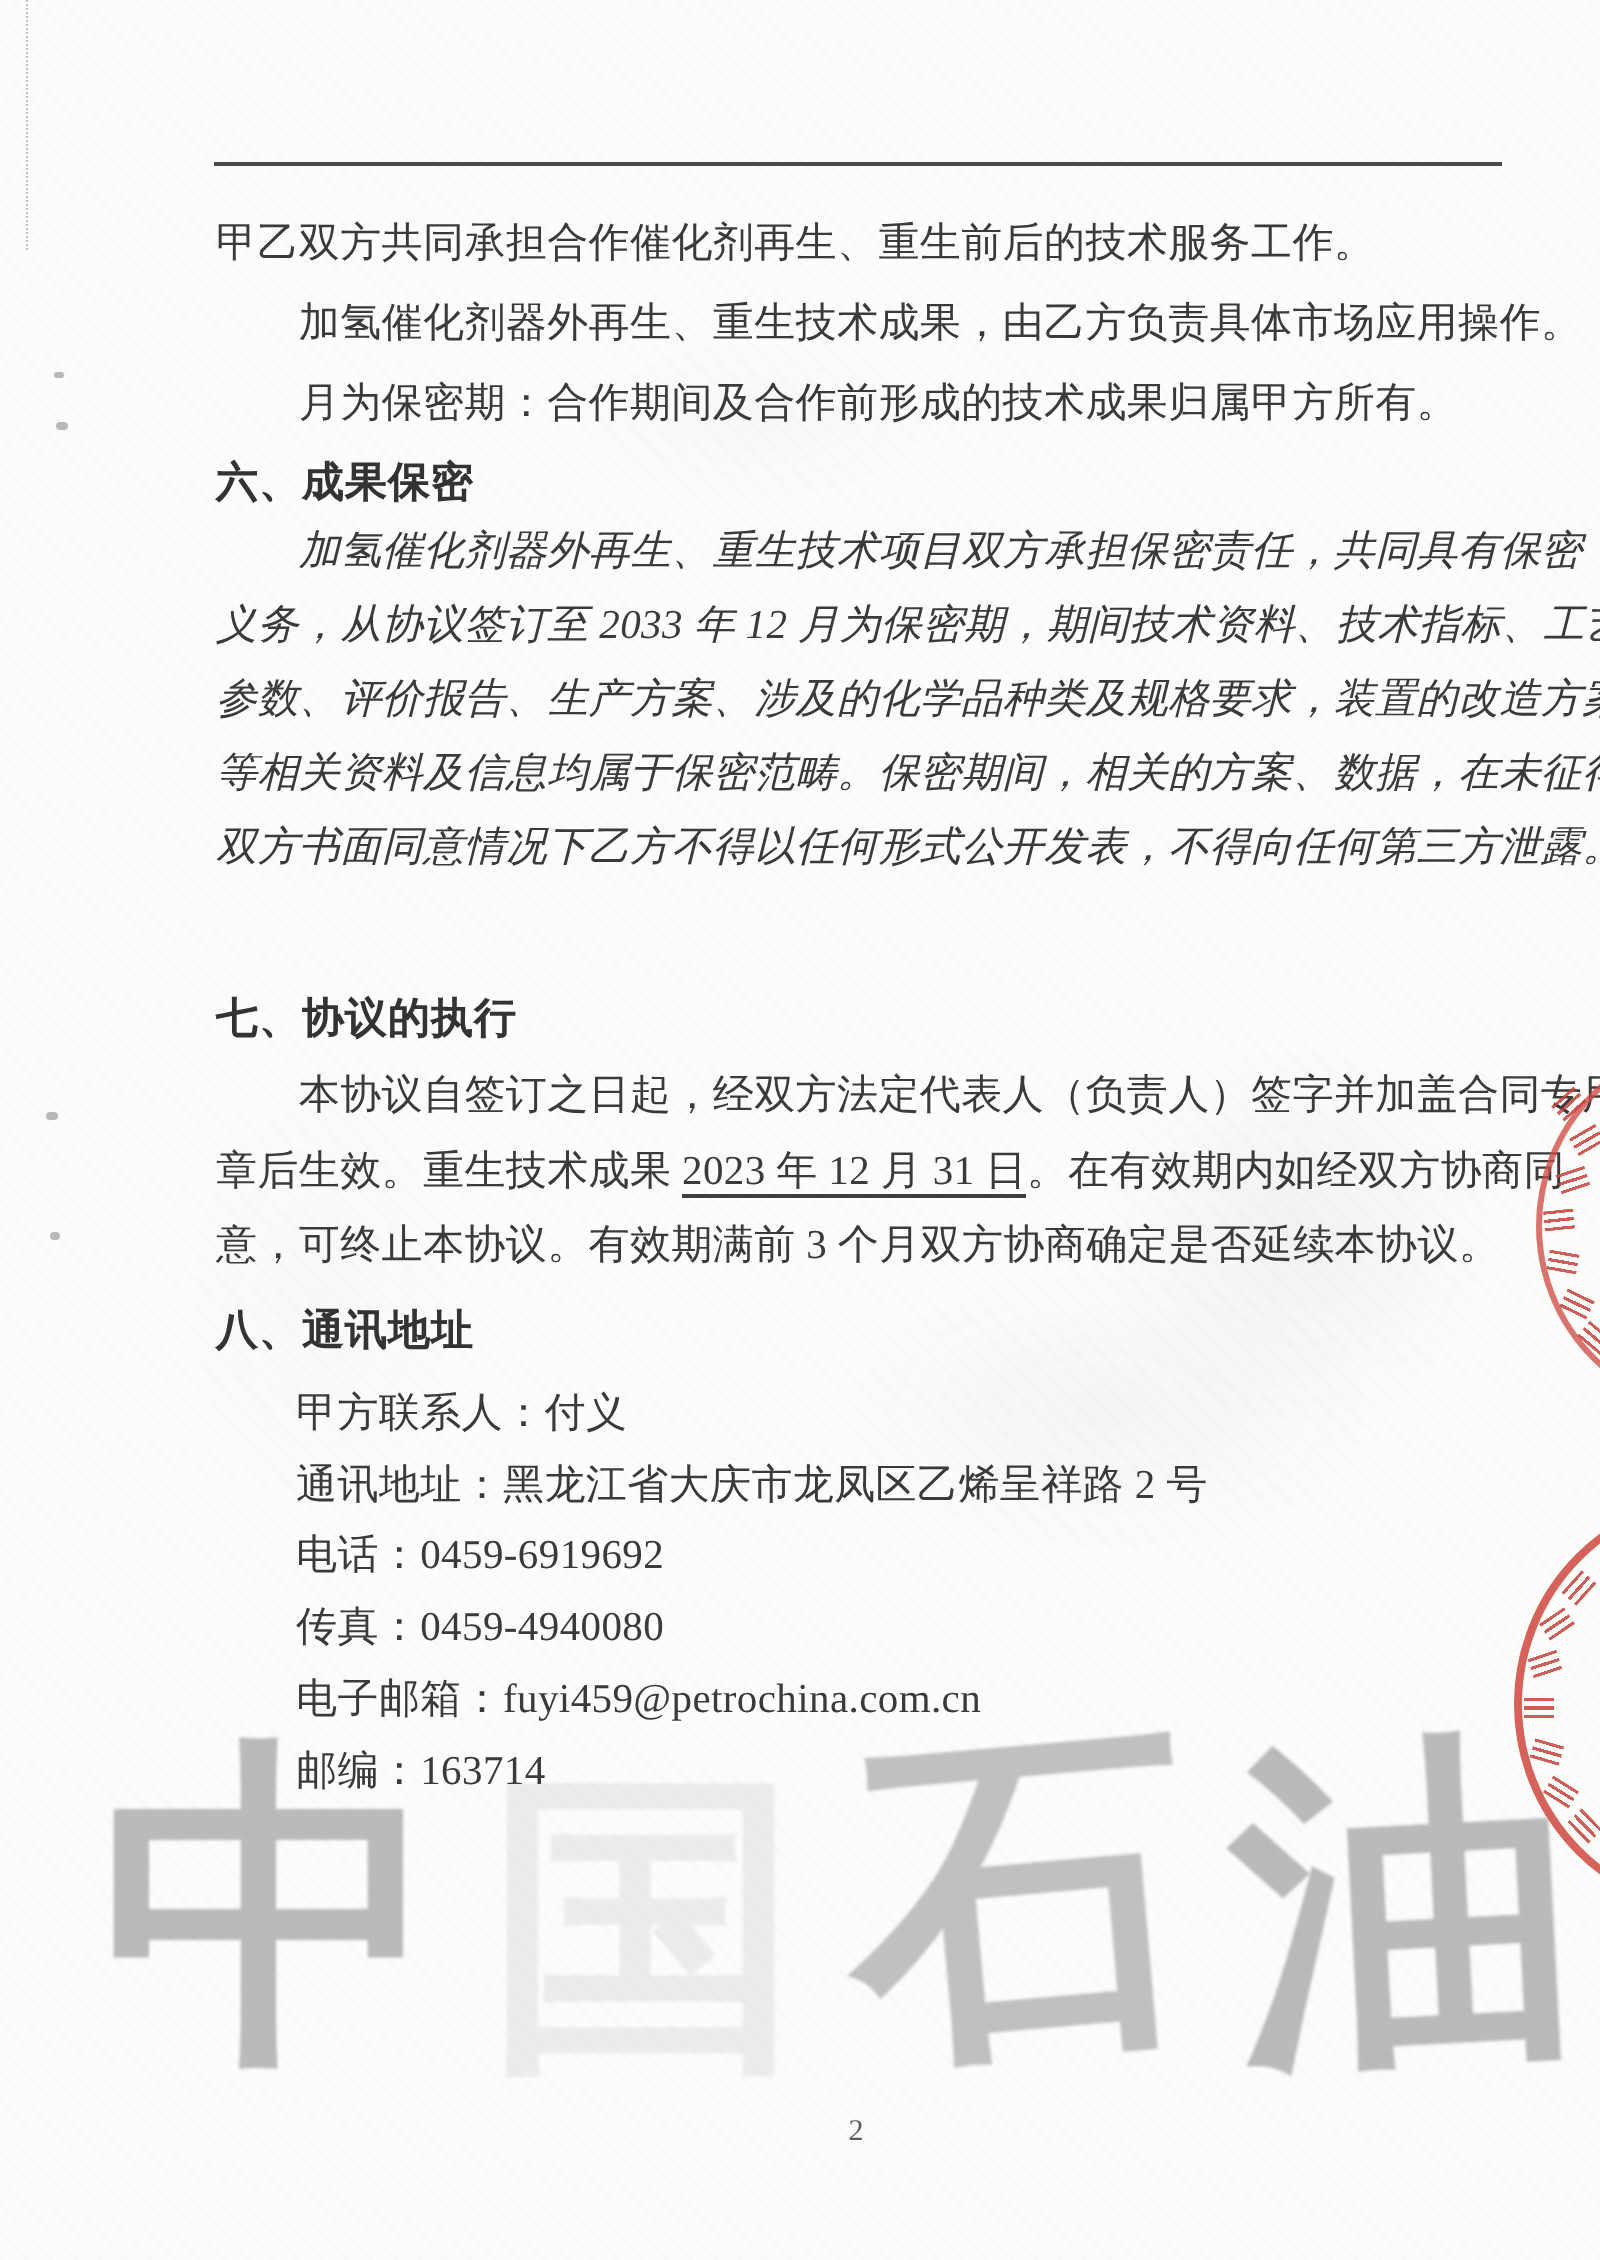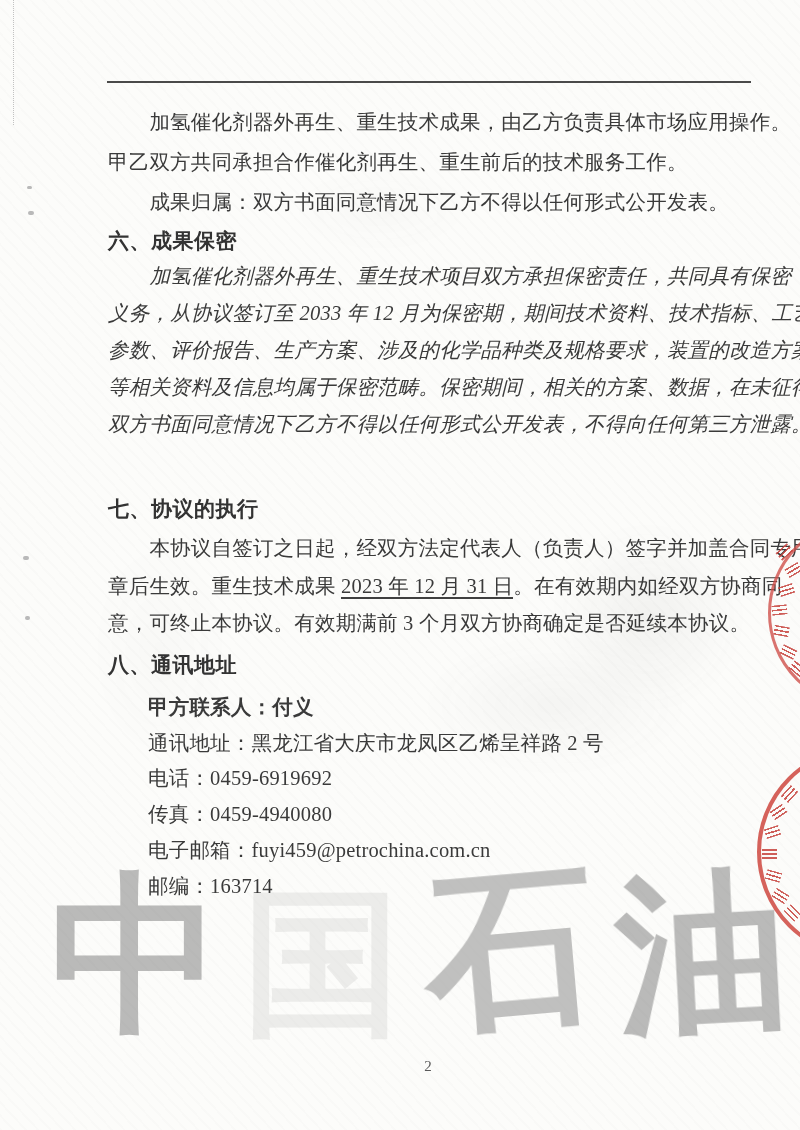--- a/index.html
+++ b/index.html
@@ -43,21 +43,21 @@
   .tline { display: block; white-space: nowrap; }
   .intro   { top: 102px;  line-height: 40px; }
   .h6      { top: 227px; }
   .p6      { top: 258px; line-height: 37px; font-style: italic; }
   .h7      { top: 495px; }
   .p7      { top: 530px; line-height: 37.5px; }
   .h8      { top: 651px; }
   .contact { top: 690px; left: 148px; line-height: 35.7px; }
 
   .heading { font-weight: bold; font-size: 21px; color: #333; letter-spacing: 0.5px; }
-  .contact .tline:first-child { font-weight: bold; }
+  .contact .tline:first-child { font-weight: normal; }
   .u-date { border-bottom: 2px solid #3f3f3f; text-align: right; }
 
   
   .wm {
     position: absolute; font-weight: bold; font-size: 172px; line-height: 1;
     filter: blur(0.7px); pointer-events: none;
     font-family: "Liberation Sans", "DejaVu Sans", sans-serif;
   }
   .wm.c1 { left: 50px;  top: 868px; color: rgba(120,120,120,0.50); }
   .wm.c2 { left: 243px; top: 884px; color: rgba(150,150,150,0.15); font-size: 158px; }
@@ -111,23 +111,23 @@
   <div class="blob b4"></div>
 
   <div class="wm c1">中</div>
   <div class="wm c2">国</div>
   <div class="wm c3">石</div>
   <div class="wm c4">油</div>
 
   <div class="top-rule"></div>
 
   <div class="tblock intro">
+    <span class="tline">甲乙双方共同承担合作催化剂再生、重生前后的技术服务工作。</span>
     <span class="tline">　　加氢催化剂器外再生、重生技术成果，由乙方负责具体市场应用操作。</span>
-    <span class="tline">甲乙双方共同承担合作催化剂再生、重生前后的技术服务工作。</span>
-    <span class="tline">　　成果归属：双方书面同意情况下乙方不得以任何形式公开发表。</span>
+    <span class="tline">　　月为保密期：合作期间及合作前形成的技术成果归属甲方所有。</span>
   </div>
 
   <div class="tblock h6 heading">六、成果保密</div>
   <div class="tblock p6">
     <span class="tline">　　加氢催化剂器外再生、重生技术项目双方承担保密责任，共同具有保密</span>
     <span class="tline">义务，从协议签订至 2033 年 12 月为保密期，期间技术资料、技术指标、工艺</span>
     <span class="tline">参数、评价报告、生产方案、涉及的化学品种类及规格要求，装置的改造方案</span>
     <span class="tline">等相关资料及信息均属于保密范畴。保密期间，相关的方案、数据，在未征得</span>
     <span class="tline">双方书面同意情况下乙方不得以任何形式公开发表，不得向任何第三方泄露。</span>
   </div>

